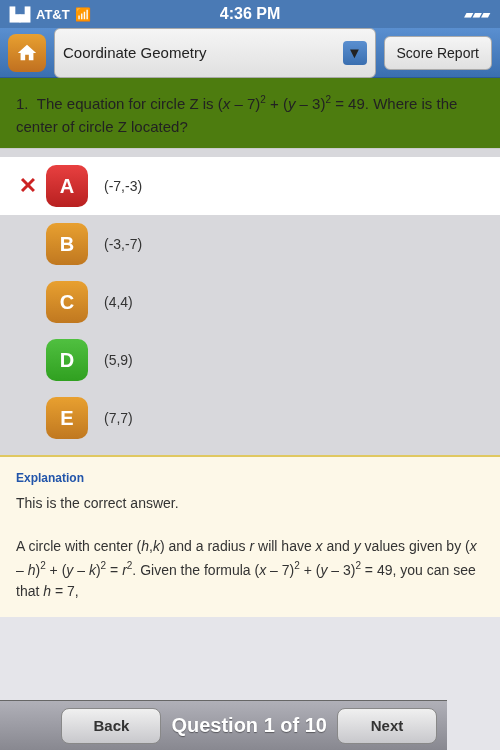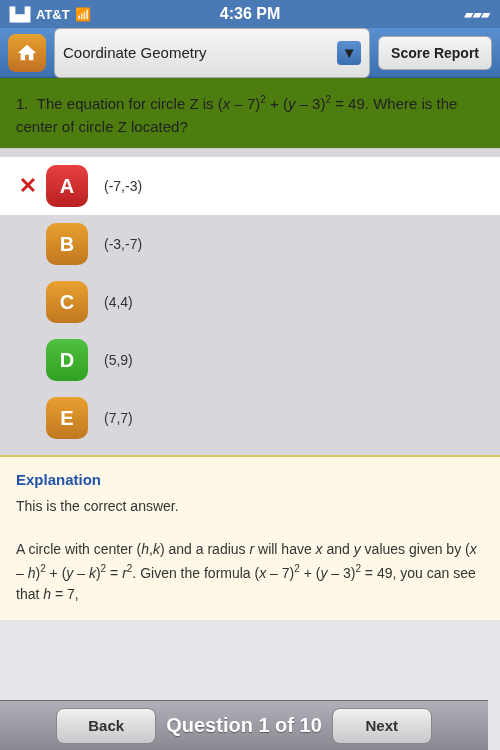--- a/index.html
+++ b/index.html
@@ -80,21 +80,21 @@
       height: 34px;
       background: linear-gradient(to bottom, #f5f5f5, #e0e0e0);
       border-radius: 6px;
       border: 1px solid #aaa;
       display: flex;
       align-items: center;
       justify-content: center;
       padding: 16px 12px;
       cursor: pointer;
       font-size: 14px;
-      font-weight: 700;
+      font-weight: 400;
       color: #222;
       white-space: nowrap;
     }
 
     
     #question-area {
       background: #4d7c0f;
       padding: 14px 16px 10px;
       border-bottom: 1px solid #ccc;
     }
@@ -160,43 +160,43 @@
 
     
     #explanation-area {
       background: #fdf8e8;
       border-top: 2px solid #e0c860;
       padding: 14px 16px;
       flex: 1;
       overflow: hidden;
     }
     #explanation-title {
-      font-size: 15px;
+      font-size: 12px;
       font-weight: 700;
       color: #2255aa;
       margin-bottom: 8px;
     }
     #explanation-body {
       font-size: 14px;
       color: #333;
       line-height: 1.55;
     }
 
     
     #bottom-bar {
       position: absolute;
       bottom: 0;
       left: 0;
-      width: 488px;
+      width: 447px;
       height: 50px;
       background: linear-gradient(to bottom, #b0b0b8, #888890);
       border-top: 1px solid #666;
       display: flex;
       align-items: center;
-      justify-content: center;
+      justify-content: flex-end;
     }
     .nav-btn {
       width: 100px;
       height: 36px;
       background: linear-gradient(to bottom, #f0f0f0, #c8c8cc);
       border-radius: 8px;
       border: 1px solid #888;
       display: flex;
       align-items: center;
       justify-content: center;

